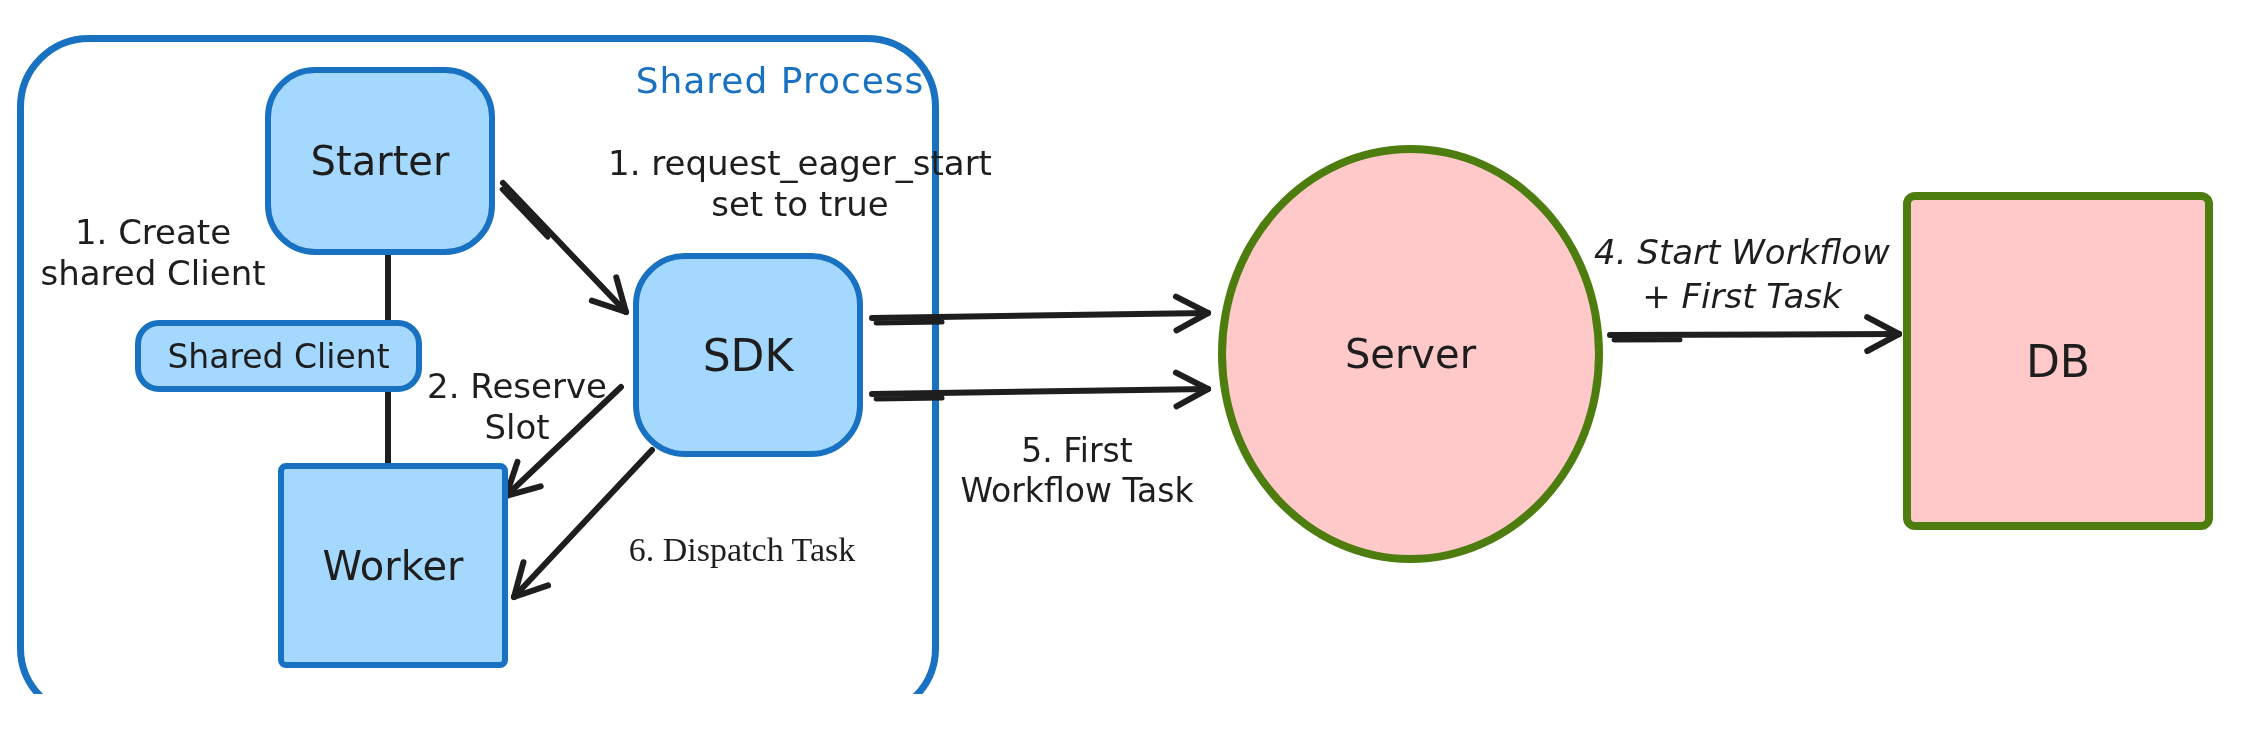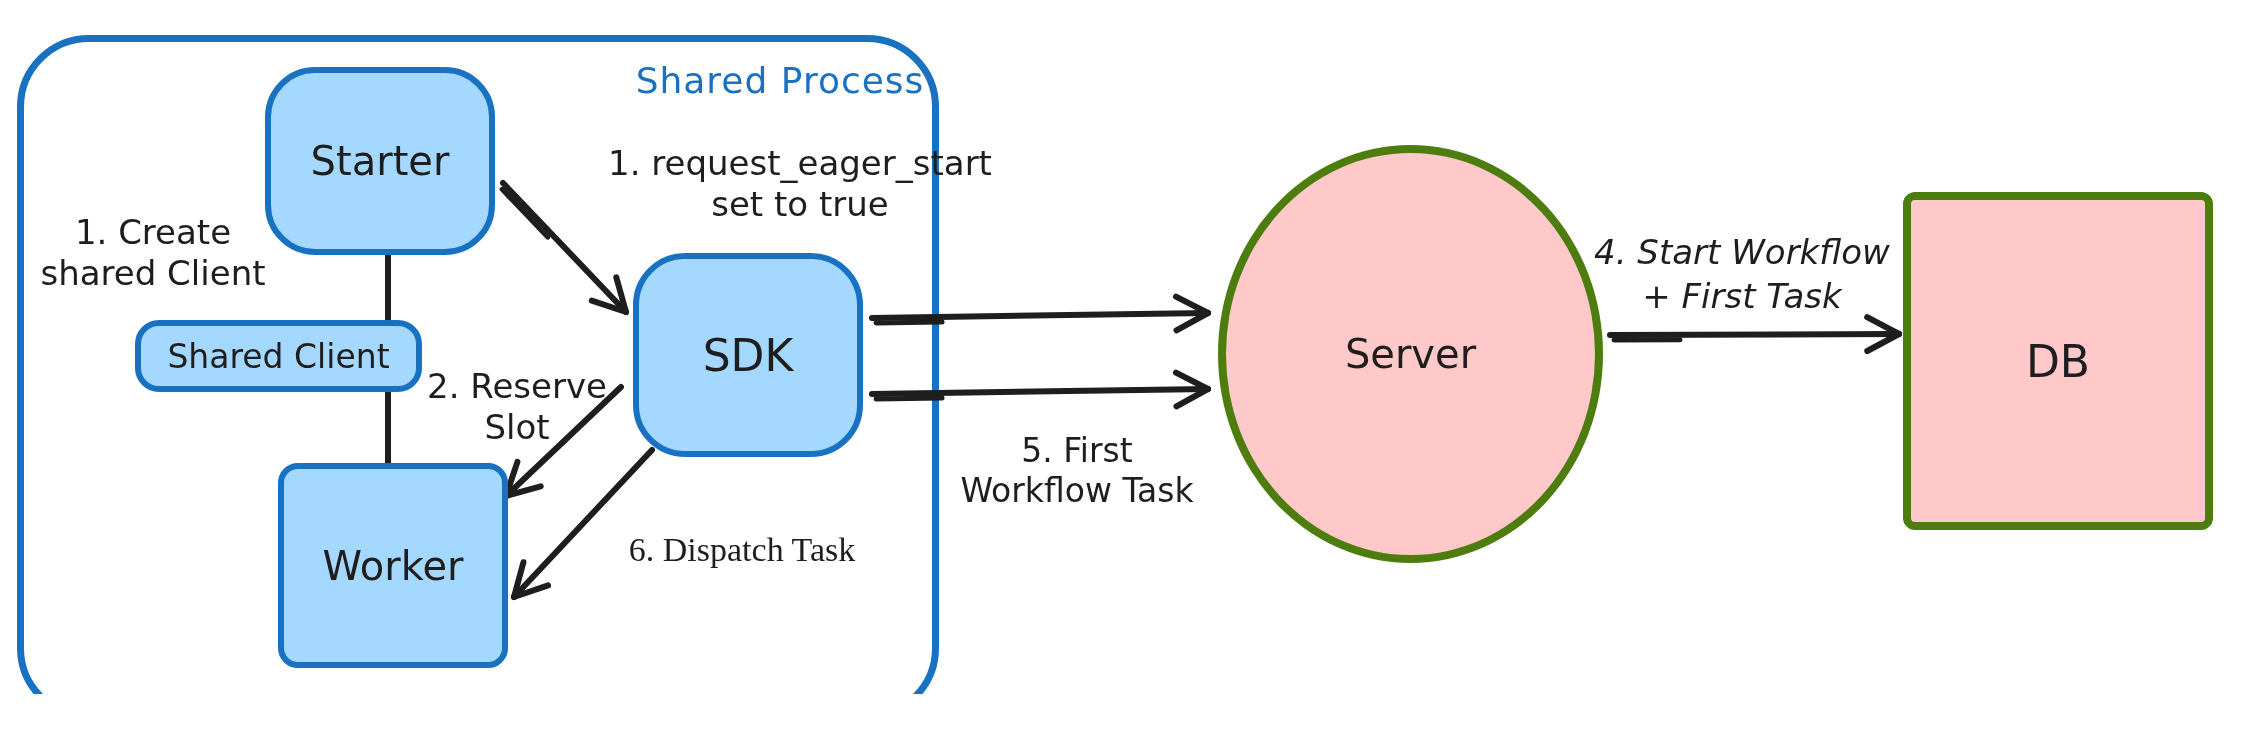--- a/index.html
+++ b/index.html
@@ -40,21 +40,21 @@
     display: flex; align-items: center; justify-content: center;
     box-sizing: border-box;
     text-align: center;
     white-space: nowrap;
   }
   .blue-node  { background: #a5d8ff; border: 6px solid #1971c2; }
   .red-node   { background: #ffc9c9; border: 8px solid #4d7c0f; }
 
   .node-starter { left: 265px; top: 67px;  width: 230px; height: 188px; border-radius: 50px; font-size: 40px; }
   .node-shared-client { left: 135px; top: 320px; width: 287px; height: 72px; border-radius: 24px; font-size: 33px; }
-  .node-worker  { left: 278px; top: 463px; width: 230px; height: 205px; border-radius: 20px; font-size: 40px; }
+  .node-worker  { left: 278px; top: 463px; width: 230px; height: 205px; border-radius: 8px; font-size: 40px; }
   .node-sdk     { left: 633px; top: 253px; width: 230px; height: 204px; border-radius: 52px; font-size: 44px; }
   .node-server  { left: 1218px; top: 145px; width: 385px; height: 418px; border-radius: 50%; font-size: 40px; }
   .node-db      { left: 1903px; top: 192px; width: 310px; height: 338px; border-radius: 12px; font-size: 44px; }
 
   
   .anno {
     transform: translateX(-50%);
     text-align: center;
     white-space: pre-line;
     font-size: 34px;

